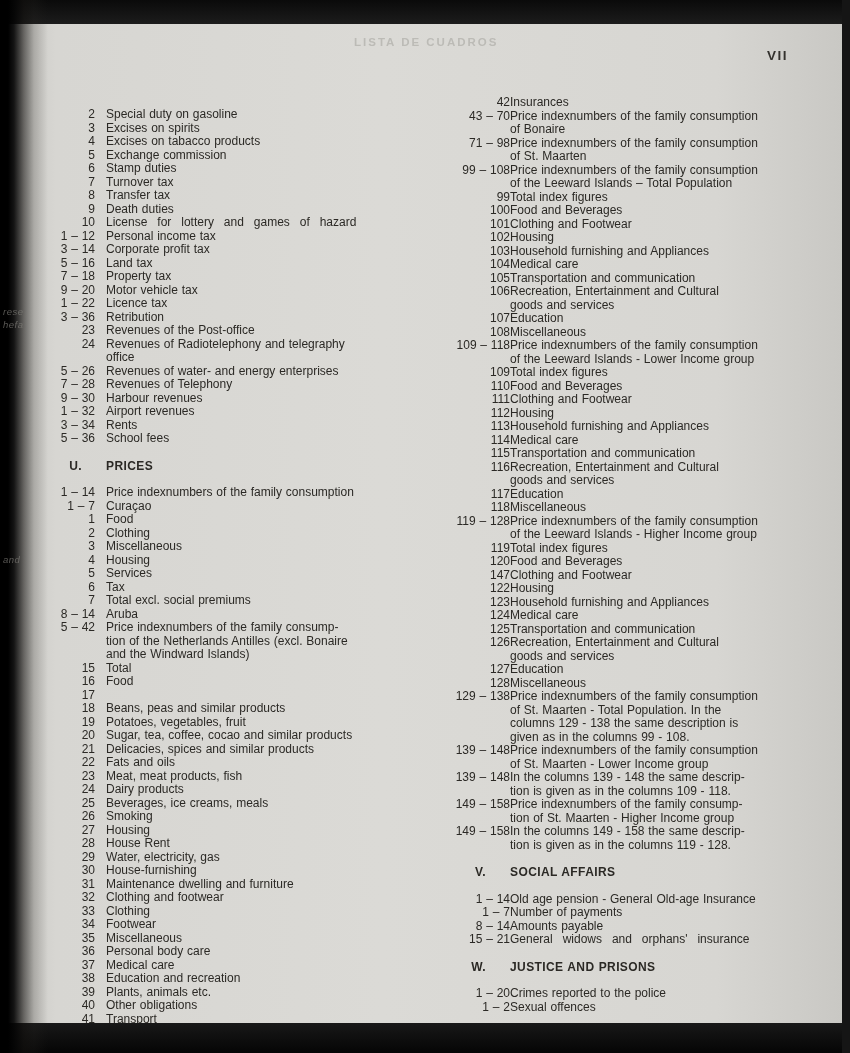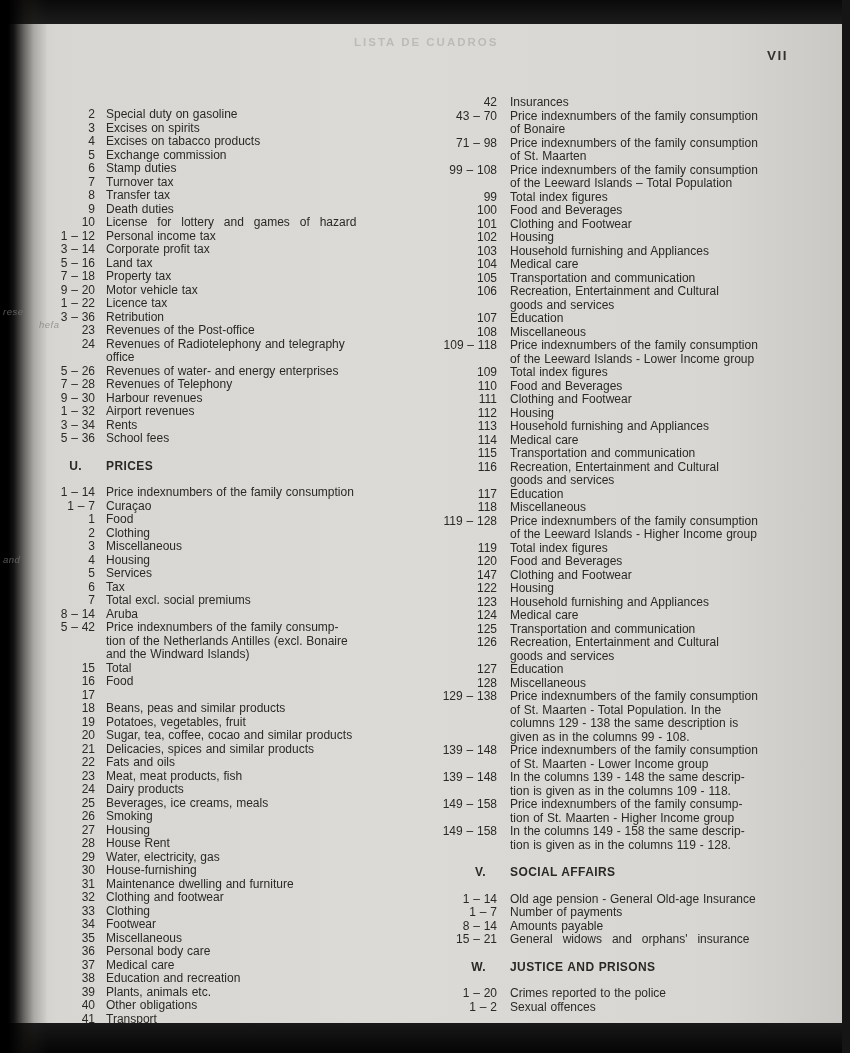--- a/index.html
+++ b/index.html
@@ -50,21 +50,21 @@
     color:#2b2925;
     font-size:12px; line-height:13.5px;
     word-spacing:0.04em;
   }
   .col-left  { left:40px;  top:84px; width:356px; }
   .col-right { left:410px; top:72px; width:396px; }
 
   .row { display:flex; align-items:flex-start; }
   .num { flex:none; text-align:right; white-space:pre; }
   .col-left  .num { width:60px; padding-right:11px; }
-  .col-right .num { width:94px; padding-right:13px; }
+  .col-right .num { width:94px; }
   .txt { flex:1; white-space:pre-line; }
 
   .section { font-weight:bold; margin-top:14px; margin-bottom:13px; letter-spacing:.4px; }
   .section .num { padding-right:24px !important; }
 
   .spread { word-spacing:.55em; }
 
   .margin-note {
     position:absolute; left:3px;
     color:#7e7c77; opacity:.7;
@@ -548,21 +548,21 @@
         </div>
         <div class="row">
           <span class="num">1 – 2</span>
           <span class="txt">Sexual offences</span>
         </div>
       </div>
   </div>
 
   <div id="margin-notes">
       <div class="margin-note" style="top: 306px;">rese</div>
-      <div class="margin-note" style="top: 319px; margin-left: 36px;">hefa</div>
+      <div class="margin-note" style="top: 319px;">hefa</div>
       <div class="margin-note" style="top: 554px;">and</div>
     </div>
 
   <div class="edge-top"></div>
   <div class="edge-bottom"></div>
   <div class="edge-right"></div>
   <div class="binding"></div>
 
 </div>
 

